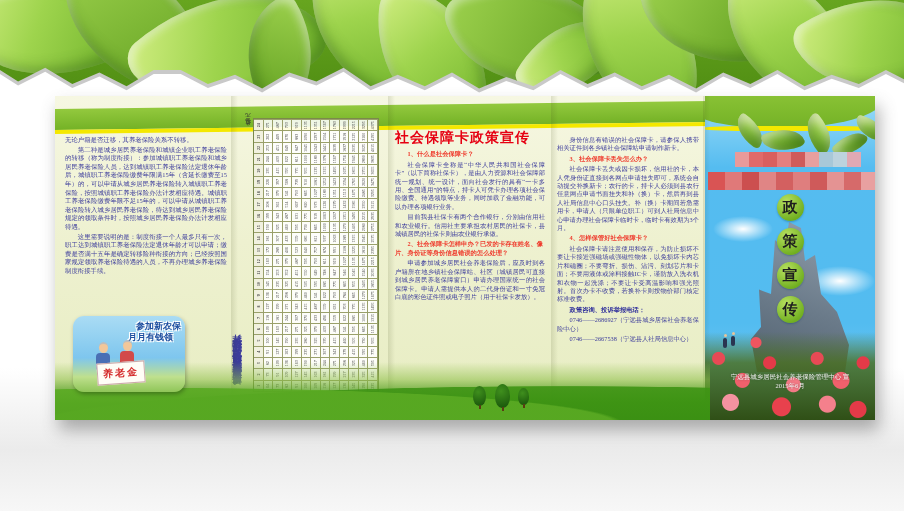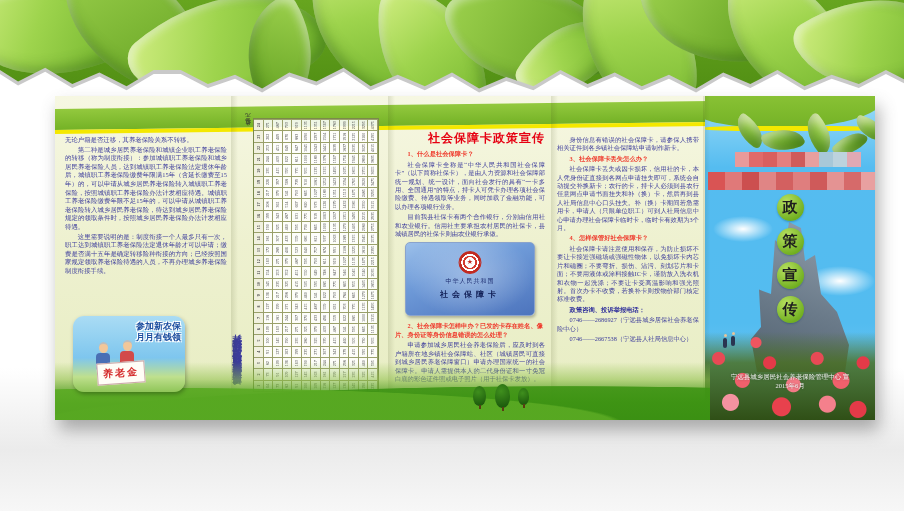--- a/index.html
+++ b/index.html
@@ -32,21 +32,21 @@
   .p1{position:absolute;left:10px;top:40px;width:162px;color:#3d3d9c;font-size:6.4px;
     line-height:8.6px;text-align:justify;}
   .p1 p{margin:0 0 1px 0;text-indent:2em;}
   .p1 p:first-child{text-indent:0;}
   
   .cartoon{position:absolute;left:18px;top:220px;width:112px;height:76px;border-radius:11px;z-index:8;
     background:linear-gradient(180deg,#aadcf4 0%,#7ec6ee 55%,#bfe08e 80%,#8fc558 100%);
     box-shadow:1px 2px 4px rgba(0,0,0,.3);overflow:hidden;}
   .slogan{position:absolute;right:4px;top:5px;text-align:right;color:#1d4fa0;font-weight:bold;font-size:9px;line-height:11px;
     text-shadow:1px 1px 0 #fff,-1px -1px 0 #fff,1px -1px 0 #fff,-1px 1px 0 #fff;}
-  .slogan .l2{}
+  .slogan .l2{margin-right:8px;}
   .person{position:absolute;width:16px;height:30px;}
   .person .head{width:9px;height:9px;border-radius:50%;background:#f2c79a;margin:0 auto;border-top:2px solid #bdbdbd;}
   .person .body{width:14px;height:17px;border-radius:4px 4px 2px 2px;margin:0 auto;}
   .sign{position:absolute;left:24px;bottom:8px;width:46px;height:20px;background:#fffdf6;border:1px solid #caa;
     transform:rotate(-4deg);display:flex;align-items:center;justify-content:center;
     color:#d42a2a;font-weight:bold;font-size:10px;letter-spacing:2px;}
   
   .vtitle{position:absolute;left:176px;top:26px;height:272px;writing-mode:vertical-rl;transform:rotate(180deg);
     font-size:9.5px;font-weight:bold;color:#3d3d9c;letter-spacing:1.5px;z-index:3;}
   .unit{position:absolute;left:189px;top:28px;writing-mode:vertical-rl;transform:rotate(180deg);
@@ -55,21 +55,21 @@
     transform-origin:0 0;transform:rotate(-90deg) translateX(-272px);z-index:2;}
   .btable{width:100%;height:100%;display:flex;flex-direction:column;border:1px solid #7a8a4a;
     background:rgba(255,255,255,.88);}
   .trow{flex:1;display:flex;}
   .tcell{flex:1;border-right:.5px solid #9aa06a;border-bottom:.5px solid #9aa06a;
     display:flex;align-items:center;justify-content:center;font-size:4px;color:#444;overflow:hidden;}
   .trow.head .tcell{font-weight:bold;background:rgba(240,240,220,.9);}
   
   .panel{position:absolute;top:36px;color:#3d3d9c;font-size:6.3px;line-height:8.4px;text-align:justify;z-index:3;}
   .panel p{margin:0 0 2px 0;text-indent:2em;}
-  .ptitle{color:#e60012;font-weight:bold;font-size:12px;text-align:right;letter-spacing:1px;margin:2px 0 8px 0;text-indent:0;}
+  .ptitle{color:#e60012;font-weight:bold;font-size:14px;text-align:left;letter-spacing:1px;margin:2px 0 8px 0;text-indent:0;}
   .shead{color:#ef3b2d;font-weight:bold;margin:3px 0 2px 0;text-indent:2em;text-align:left;}
   .contact-h{color:#2a2a9a;font-weight:bold;margin:8px 0 2px 0;text-indent:2em;}
   .contact-l{margin:0 0 1px 0;text-indent:2em;color:#3d3d9c;}
   
   .sscard{width:128px;height:72px;margin:4px auto 6px auto;border-radius:5px;position:relative;
     background:
       radial-gradient(90px 60px at 50% 45%, rgba(255,255,255,.35), rgba(255,255,255,0) 70%),
       linear-gradient(160deg,#9cc0ea 0%,#6e9ad8 40%,#4d74bd 100%);
     border:1px solid #8aa3cc;box-shadow:1px 2px 3px rgba(0,0,0,.25);}
   .emblem{position:absolute;left:50%;top:8px;transform:translateX(-50%);width:21px;height:21px;border-radius:50%;
@@ -516,25 +516,20 @@
           <div class="tcell">4375</div>
         </div>
       </div>
   </div>
 
   <div class="panel" style="left:340px;width:150px;">
     <div class="ptitle">社会保障卡政策宣传</div>
     <p class="shead">1、什么是社会保障卡？</p>
     <p>社会保障卡全称是“中华人民共和国社会保障卡”（以下简称社保卡），是由人力资源和社会保障部统一规划、统一设计，面向社会发行的具有“一卡多用、全国通用”的特点，持卡人可凭卡办理各项社会保险缴费、待遇领取等业务，同时加载了金融功能，可以办理各项银行业务。</p>
     <p>目前我县社保卡有两个合作银行，分别由信用社和农业银行。信用社主要承担农村居民的社保卡，县城镇居民的社保卡则由农业银行承做。</p>
-    <div class="sscard">
-      <span class="emblem"></span>
-      <div class="card-country">中华人民共和国</div>
-      <div class="card-name">社会保障卡</div>
-    </div>
     <p class="shead">2、社会保障卡怎样申办？已发的卡存在姓名、像片、身份证等身份信息错误的怎么处理？</p>
     <p>申请参加城乡居民社会养老保险后，应及时到各户籍所在地乡镇社会保障站、社区（城镇居民可直接到城乡居民养老保障窗口）申请办理国家统一的社会保障卡。申请人需提供本人的二代身份证和一寸免冠白底的彩色证件照或电子照片（用于社保卡发放）。</p>
   </div>
 
   <div class="panel" style="left:502px;width:142px;top:40px;">
     <p>身份信息有错误的社会保障卡，请参保人携带相关证件到各乡镇社会保障站申请制作新卡。</p>
     <p class="shead">3、社会保障卡丢失怎么办？</p>
     <p>社会保障卡丢失或因卡损坏，信用社的卡，本人凭身份证直接到各网点申请挂失即可，系统会自动提交补换新卡；农行的卡，持卡人必须到县农行任意网点申请书面挂失和补（换）卡，然后再到县人社局信息中心口头挂失。补（换）卡期间若急需用卡，申请人（只限单位职工）可到人社局信息中心申请办理社会保障卡临时卡，临时卡有效期为3个月。</p>
     <p class="shead">4、怎样保管好社会保障卡？</p>
     <p>社会保障卡请注意使用和保存，为防止损坏不要让卡接近强磁场或强磁性物体，以免损坏卡内芯片和磁圈；不要弯折、损伤、沾污、刻划芯片和卡面；不要用液体或涂料接触IC卡，谨防放入洗衣机和衣物一起洗涤；不要让卡受高温影响和强光照射。首次办卡不收费，若换补卡则按物价部门核定标准收费。</p>

